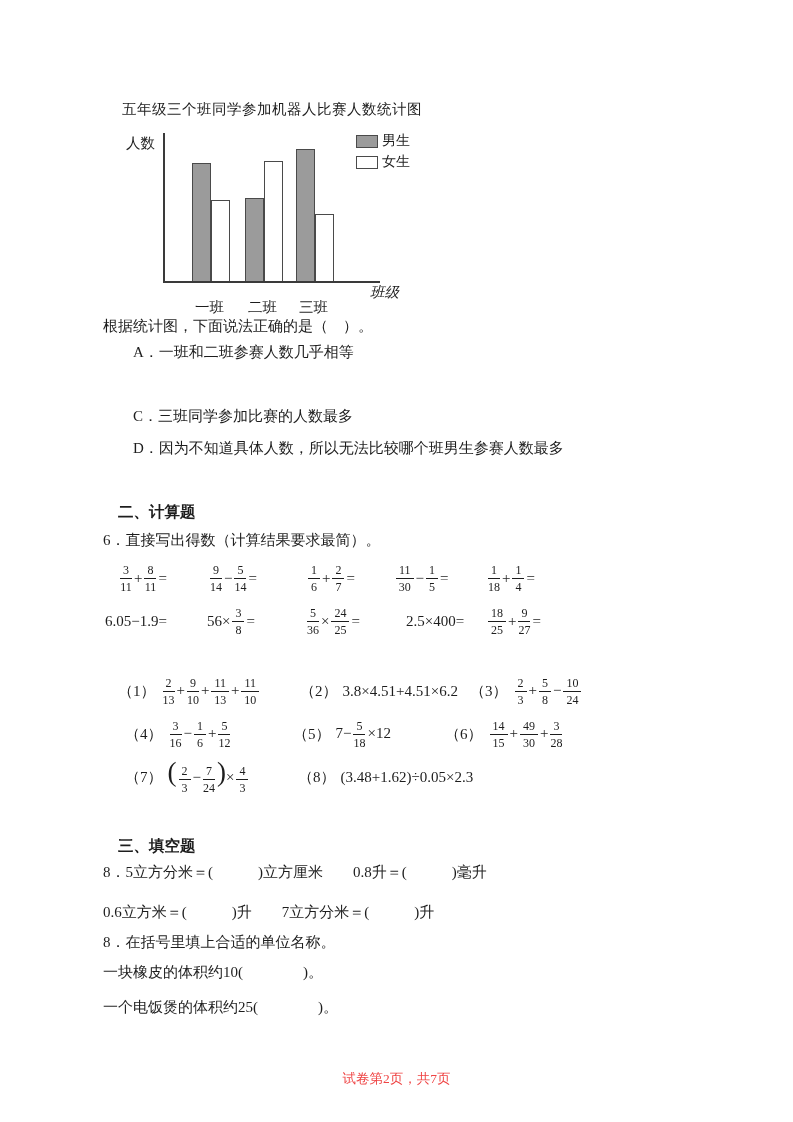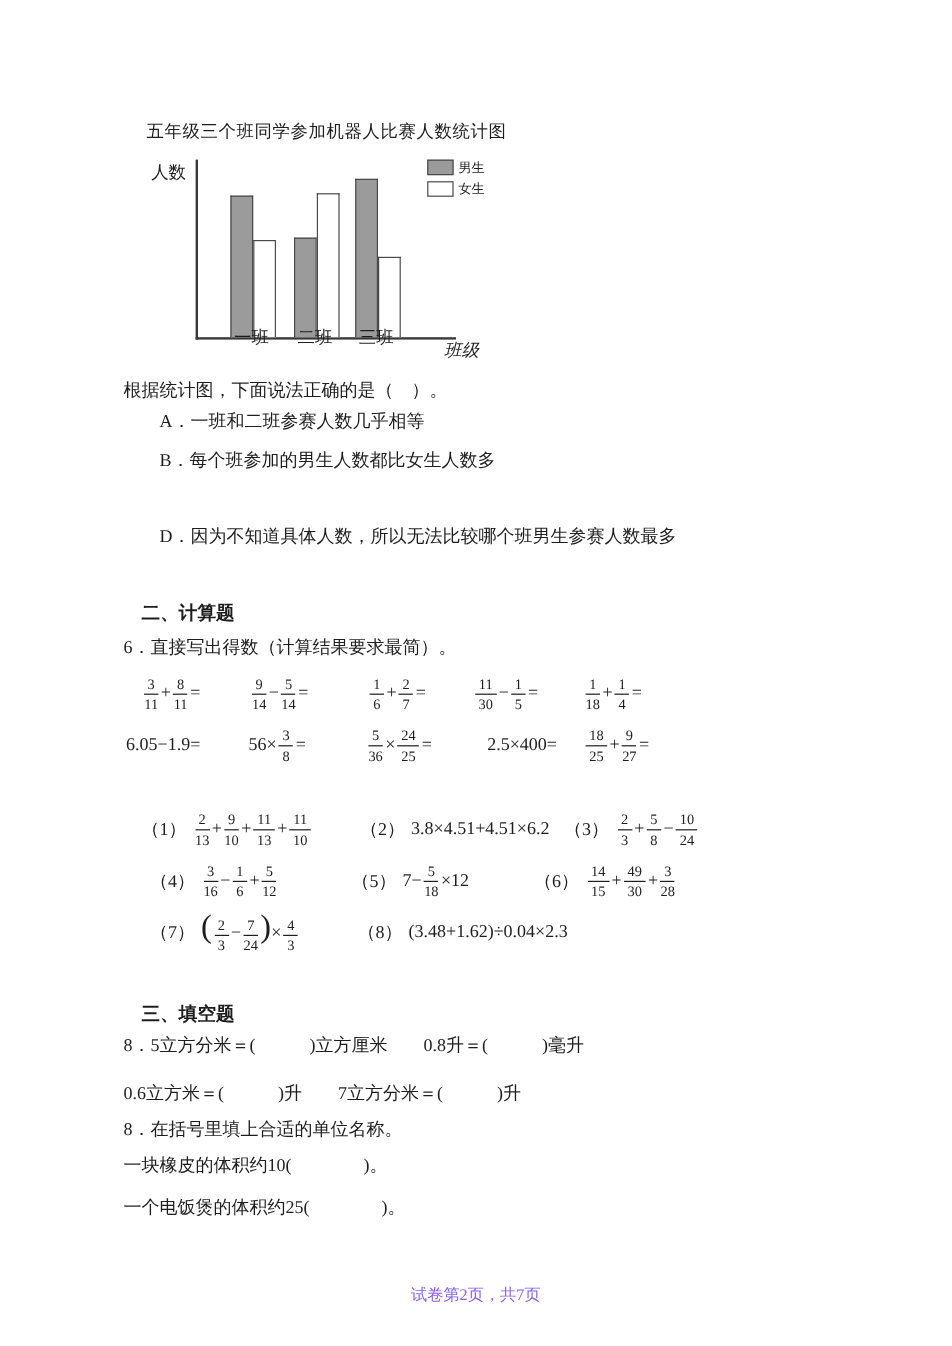--- a/index.html
+++ b/index.html
@@ -11,49 +11,49 @@
     color:#1d1d1d;
     overflow:hidden;
     border-radius:13px;
   }
   .tline{position:absolute;font-size:15px;white-space:pre;line-height:1.35;}
   .heading{font-weight:bold;font-size:15.5px;}
   
   .chart-title{position:absolute;left:122px;top:100px;font-size:14.5px;letter-spacing:.5px;}
   .ylab{position:absolute;left:126px;top:134px;font-size:14.5px;}
   .xlab{position:absolute;left:370px;top:283px;font-size:14.5px;font-style:italic;}
-  .xcat{position:absolute;top:272px;font-size:14.5px;}
+  .xcat{position:absolute;top:298px;font-size:14.5px;}
   .plot{
     position:absolute;left:163px;top:133px;width:215px;height:148px;
     border-left:2px solid #3a3a3a;border-bottom:2px solid #3a3a3a;
     box-sizing:content-box;
   }
   .bar{
     position:absolute;bottom:0;width:19px;
     border:1.5px solid #4a4a4a;border-bottom:none;box-sizing:border-box;
     background:#fff;
   }
   .legend{position:absolute;left:356px;top:132px;}
   .legend-row{display:flex;align-items:center;margin-bottom:3px;}
   .swatch{display:inline-block;width:22px;height:13px;border:1.5px solid #4a4a4a;margin-right:4px;box-sizing:border-box;}
-  .legend-row span.lg-label{font-size:11px;}
+  .legend-row span.lg-label{font-size:14px;}
   
   .mcell{
     position:absolute;height:40px;display:flex;align-items:center;
     font-size:15px;white-space:pre;
   }
   .mcell .qlabel{margin-right:5px;}
   .frac{
     display:inline-flex;flex-direction:column;align-items:center;
     vertical-align:middle;margin:0 2px;line-height:1;
   }
   .frac .num{display:block;padding:0 3px 2px;border-bottom:1px solid #1d1d1d;font-size:12px;text-align:center;}
   .frac .den{display:block;padding-top:2px;font-size:12px;text-align:center;}
   .bigp{font-size:27px;line-height:1;font-weight:400;position:relative;top:-1px;}
-  .footer{position:absolute;left:0;right:0;top:1070px;text-align:center;font-size:13.5px;color:#8b5cf6;}
+  .footer{position:absolute;left:0;right:0;top:1070px;text-align:center;font-size:13.5px;color:#ef4444;}
 </style>
 </head>
 <body>
 
 <div class="page">
 
   <div>
     <div class="chart-title">五年级三个班同学参加机器人比赛人数统计图</div>
     <div class="ylab">人数</div>
 
@@ -79,21 +79,21 @@
       <div class="legend-row">
         <span class="swatch" style="background: rgb(255, 255, 255);"></span>
         <span class="lg-label">女生</span>
       </div>
     </div>
   </div>
 
   <div class="tline" style="left:103px;top:316px">根据统计图，下面说法正确的是（　）。</div>
 
   <div class="tline" style="left:133px;top:342px"><span>A．</span><span>一班和二班参赛人数几乎相等</span></div>
-  <div class="tline" style="left:133px;top:374px"><span>B．</span><span>每个班参加的男生人数都比女生人数多</span></div>
+  <div class="tline" style="left:133px;top:406px"><span>C．</span><span>三班同学参加比赛的人数最多</span></div>
   <div class="tline" style="left:133px;top:438px"><span>D．</span><span>因为不知道具体人数，所以无法比较哪个班男生参赛人数最多</span></div>
 
   <div class="tline heading" style="left:118px;top:502px">二、计算题</div>
   <div class="tline" style="left:103px;top:530px">6．直接写出得数（计算结果要求最简）。</div>
 
   <span class="mcell" style="left:118px;top:558px"><span class="frac"><span class="num">3</span><span class="den">11</span></span>+<span class="frac"><span class="num">8</span><span class="den">11</span></span>=</span>
   <span class="mcell" style="left:208px;top:558px"><span class="frac"><span class="num">9</span><span class="den">14</span></span>−<span class="frac"><span class="num">5</span><span class="den">14</span></span>=</span>
   <span class="mcell" style="left:306px;top:558px"><span class="frac"><span class="num">1</span><span class="den">6</span></span>+<span class="frac"><span class="num">2</span><span class="den">7</span></span>=</span>
   <span class="mcell" style="left:394px;top:558px"><span class="frac"><span class="num">11</span><span class="den">30</span></span>−<span class="frac"><span class="num">1</span><span class="den">5</span></span>=</span>
   <span class="mcell" style="left:486px;top:558px"><span class="frac"><span class="num">1</span><span class="den">18</span></span>+<span class="frac"><span class="num">1</span><span class="den">4</span></span>=</span>
@@ -107,21 +107,21 @@
 
   <span class="mcell" style="left:118px;top:671px"><span class="qlabel">（1）</span><span><span class="frac"><span class="num">2</span><span class="den">13</span></span>+<span class="frac"><span class="num">9</span><span class="den">10</span></span>+<span class="frac"><span class="num">11</span><span class="den">13</span></span>+<span class="frac"><span class="num">11</span><span class="den">10</span></span></span></span>
   <span class="mcell" style="left:300px;top:671px"><span class="qlabel">（2）</span><span>3.8×4.51+4.51×6.2</span></span>
   <span class="mcell" style="left:470px;top:671px"><span class="qlabel">（3）</span><span><span class="frac"><span class="num">2</span><span class="den">3</span></span>+<span class="frac"><span class="num">5</span><span class="den">8</span></span>−<span class="frac"><span class="num">10</span><span class="den">24</span></span></span></span>
 
   <span class="mcell" style="left:125px;top:714px"><span class="qlabel">（4）</span><span><span class="frac"><span class="num">3</span><span class="den">16</span></span>−<span class="frac"><span class="num">1</span><span class="den">6</span></span>+<span class="frac"><span class="num">5</span><span class="den">12</span></span></span></span>
   <span class="mcell" style="left:293px;top:714px"><span class="qlabel">（5）</span><span>7−<span class="frac"><span class="num">5</span><span class="den">18</span></span>×12</span></span>
   <span class="mcell" style="left:445px;top:714px"><span class="qlabel">（6）</span><span><span class="frac"><span class="num">14</span><span class="den">15</span></span>+<span class="frac"><span class="num">49</span><span class="den">30</span></span>+<span class="frac"><span class="num">3</span><span class="den">28</span></span></span></span>
 
   <span class="mcell" style="left:125px;top:757px"><span class="qlabel">（7）</span><span><span class="bigp">(</span><span class="frac"><span class="num">2</span><span class="den">3</span></span>−<span class="frac"><span class="num">7</span><span class="den">24</span></span><span class="bigp">)</span>×<span class="frac"><span class="num">4</span><span class="den">3</span></span></span></span>
-  <span class="mcell" style="left:298px;top:757px"><span class="qlabel">（8）</span><span>(3.48+1.62)÷0.04×2.3</span></span>
+  <span class="mcell" style="left:298px;top:757px"><span class="qlabel">（8）</span><span>(3.48+1.62)÷0.05×2.3</span></span>
 
   <div class="tline heading" style="left:118px;top:836px">三、填空题</div>
   <div class="tline" style="left:103px;top:862px">8．5立方分米＝(　　　)立方厘米　　0.8升＝(　　　)毫升</div>
   <div class="tline" style="left:103px;top:902px">0.6立方米＝(　　　)升　　7立方分米＝(　　　)升</div>
   <div class="tline" style="left:103px;top:932px">8．在括号里填上合适的单位名称。</div>
   <div class="tline" style="left:103px;top:962px">一块橡皮的体积约10(　　　　)。</div>
   <div class="tline" style="left:103px;top:997px">一个电饭煲的体积约25(　　　　)。</div>
 
   <div class="footer">试卷第2页，共7页</div>
 

